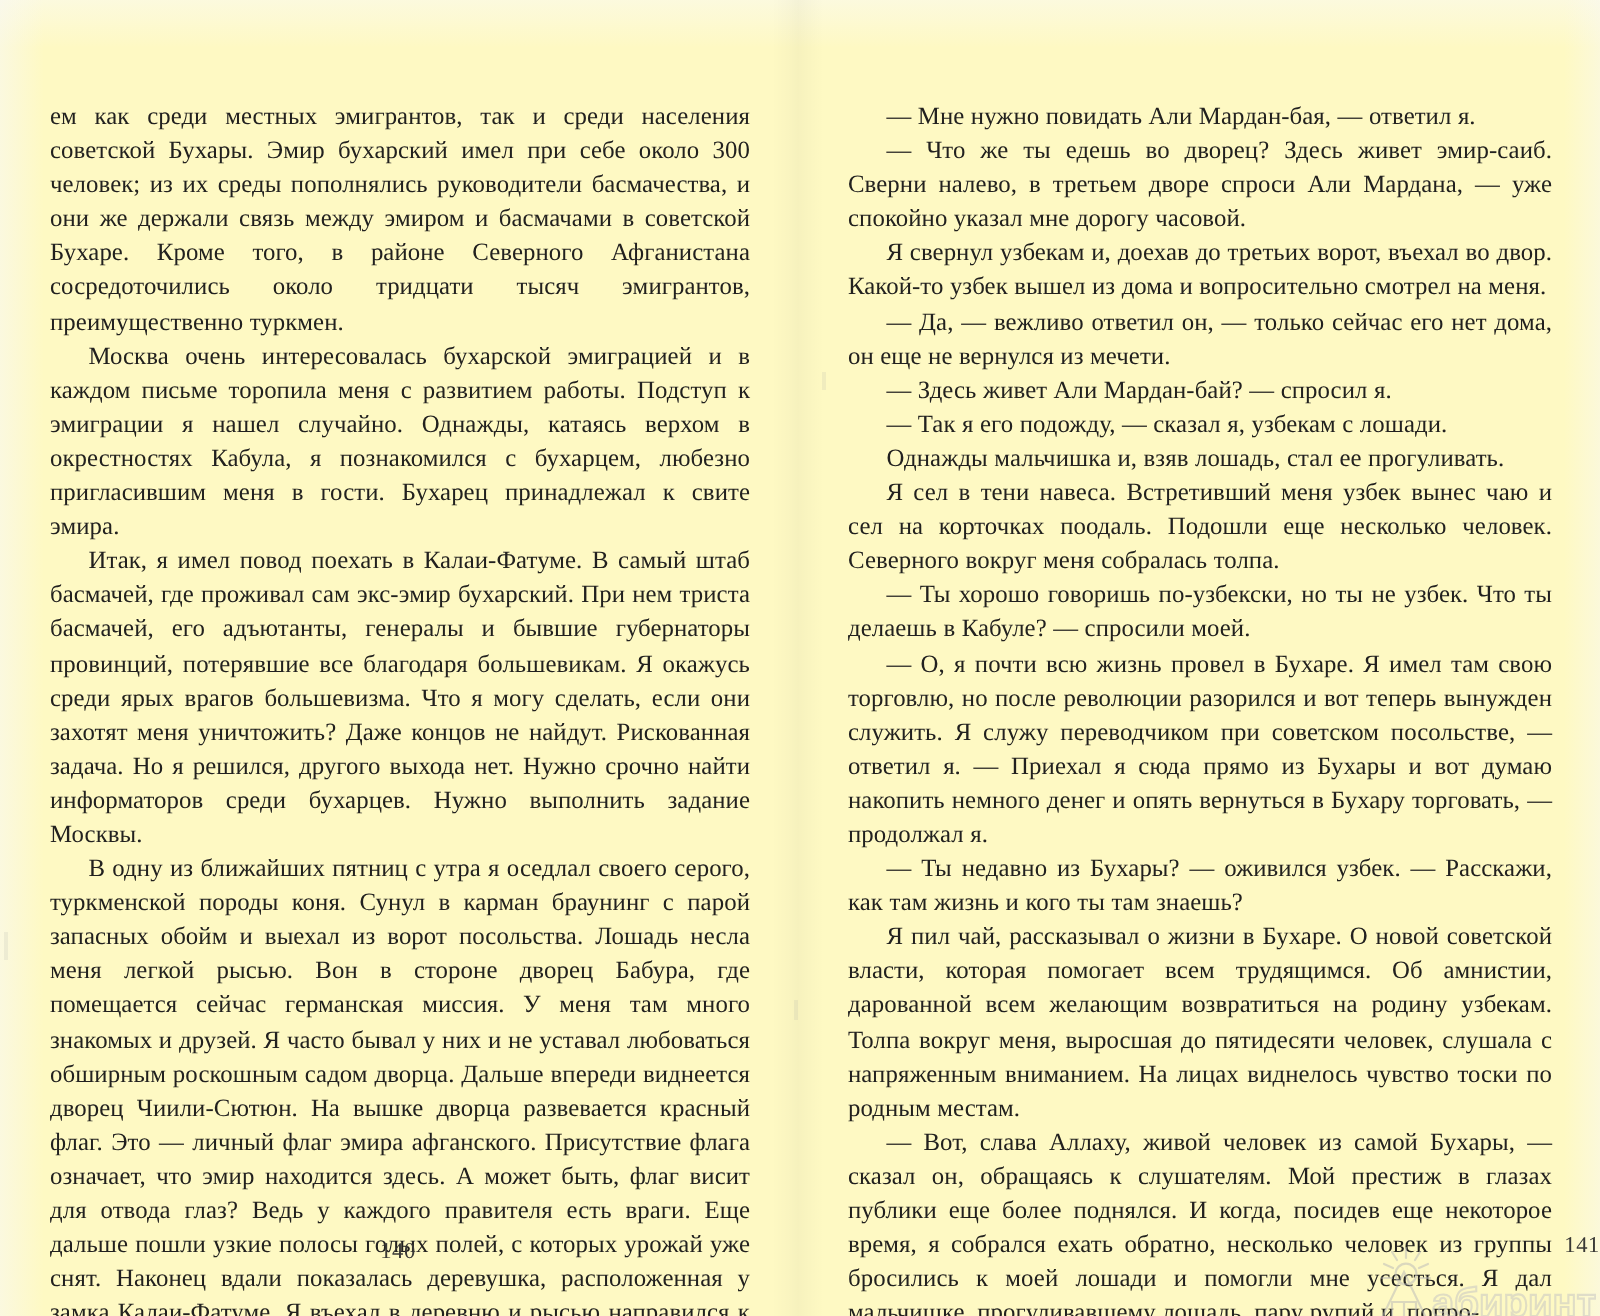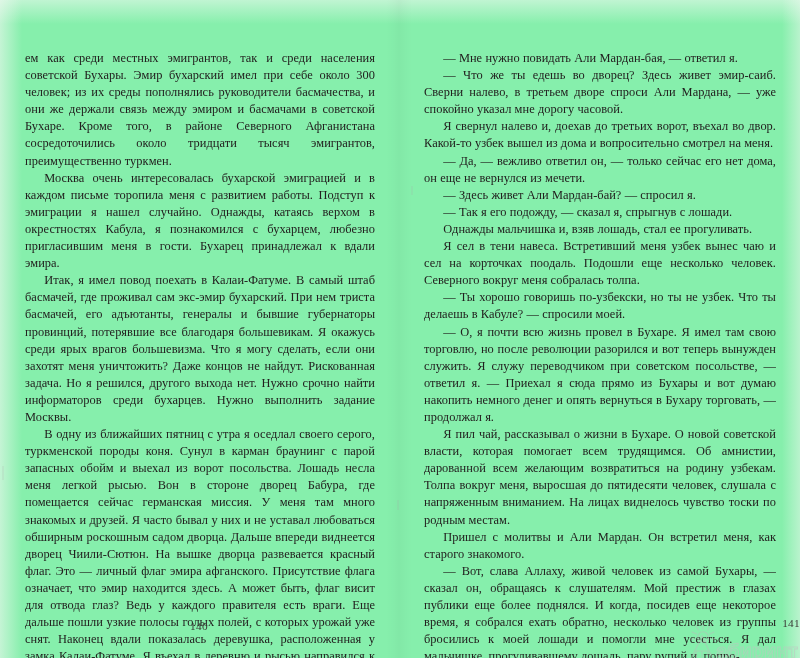--- a/index.html
+++ b/index.html
@@ -9,21 +9,21 @@
     background: #ffffff;
   }
   body {
     font-family: "Liberation Serif", "DejaVu Serif", serif;
   }
 
   .scan {
     position: relative;
     width: 800px;
     height: 658px;
-    background: #86efac;
+    background: #fef9c3;
     overflow: hidden;
   }
 
   
   .paper-tone {
     position: absolute;
     inset: 0;
     background:
       linear-gradient(to right,
         rgba(248,248,246,0.55) 0px,
@@ -118,44 +118,44 @@
 </head>
 <body>
 
 <div class="scan">
 
   <div class="paper-tone"></div>
 
   <div class="page page-left">
     <div class="textblock">
       <p class="para cont">ем как среди местных эмигрантов, так и среди населения советской Бухары. Эмир бухарский имел при себе около 300 человек; из их среды пополнялись руководители басмачества, и они же держали связь между эмиром и басмачами в советской Бухаре. Кроме того, в районе Северного Афганистана сосредоточились около тридцати тысяч эмигрантов, преимущественно туркмен.</p>
-      <p class="para">Москва очень интересовалась бухарской эмиграцией и в каждом письме торопила меня с развитием работы. Подступ к эмиграции я нашел случайно. Однажды, катаясь верхом в окрестностях Кабула, я познакомился с бухарцем, любезно пригласившим меня в гости. Бухарец принадлежал к вдали эмира.</p>
+      <p class="para">Москва очень интересовалась бухарской эмиграцией и в каждом письме торопила меня с развитием работы. Подступ к эмиграции я нашел случайно. Однажды, катаясь верхом в окрестностях Кабула, я познакомился с бухарцем, любезно пригласившим меня в гости. Бухарец принадлежал к свите эмира.</p>
       <p class="para">Итак, я имел повод поехать в Калаи-Фатуме. В самый штаб басмачей, где проживал сам экс-эмир бухарский. При нем триста басмачей, его адъютанты, генералы и бывшие губернаторы провинций, потерявшие все благодаря большевикам. Я окажусь среди ярых врагов большевизма. Что я могу сделать, если они захотят меня уничтожить? Даже концов не найдут. Рискованная задача. Но я решился, другого выхода нет. Нужно срочно найти информаторов среди бухарцев. Нужно выполнить задание Москвы.</p>
       <p class="para">В одну из ближайших пятниц с утра я оседлал своего серого, туркменской породы коня. Сунул в карман браунинг с парой запасных обойм и выехал из ворот посольства. Лошадь несла меня легкой рысью. Вон в стороне дворец Бабура, где помещается сейчас германская миссия. У меня там много знакомых и друзей. Я часто бывал у них и не уставал любоваться обширным роскошным садом дворца. Дальше впереди виднеется дворец Чиили-Сютюн. На вышке дворца развевается красный флаг. Это — личный флаг эмира афганского. Присутствие флага означает, что эмир находится здесь. А может быть, флаг висит для отвода глаз? Ведь у каждого правителя есть враги. Еще дальше пошли узкие полосы голых полей, с которых урожай уже снят. Наконец вдали показалась деревушка, расположенная у замка Калаи-Фатуме. Я въехал в деревню и рысью направился к воротам дворца.</p>
 
     </div>
     <div class="folio">140</div>
   </div>
 
   <div class="gutter"></div>
 
   <div class="page page-right">
     <div class="textblock">
       <p class="para">— Мне нужно повидать Али Мардан-бая, — ответил я.</p>
       <p class="para">— Что же ты едешь во дворец? Здесь живет эмир-саиб. Сверни налево, в третьем дворе спроси Али Мардана, — уже спокойно указал мне дорогу часовой.</p>
-      <p class="para">Я свернул налево и, доехав до третьих ворот, въехал во двор. Какой-то узбек вышел из дома и вопросительно смотрел на меня.</p>
+      <p class="para">Я свернул узбекам и, доехав до третьих ворот, въехал во двор. Какой-то узбек вышел из дома и вопросительно смотрел на меня.</p>
       <p class="para">— Да, — вежливо ответил он, — только сейчас его нет дома, он еще не вернулся из мечети.</p>
       <p class="para">— Здесь живет Али Мардан-бай? — спросил я.</p>
-      <p class="para">— Так я его подожду, — сказал я, спрыгнув с лошади.</p>
+      <p class="para">— Так я его подожду, — сказал я, узбекам с лошади.</p>
       <p class="para">Однажды мальчишка и, взяв лошадь, стал ее прогуливать.</p>
       <p class="para">Я сел в тени навеса. Встретивший меня узбек вынес чаю и сел на корточках поодаль. Подошли еще несколько человек. Северного вокруг меня собралась толпа.</p>
       <p class="para">— Ты хорошо говоришь по-узбекски, но ты не узбек. Что ты делаешь в Кабуле? — спросили моей.</p>
       <p class="para">— О, я почти всю жизнь провел в Бухаре. Я имел там свою торговлю, но после революции разорился и вот теперь вынужден служить. Я служу переводчиком при советском посольстве, — ответил я. — Приехал я сюда прямо из Бухары и вот думаю накопить немного денег и опять вернуться в Бухару торговать, — продолжал я.</p>
+      <p class="para">— Ты недавно из Бухары? — оживился узбек. — Расскажи, как там жизнь и кого ты там знаешь?</p>
       <p class="para">Я пил чай, рассказывал о жизни в Бухаре. О новой советской власти, которая помогает всем трудящимся. Об амнистии, дарованной всем желающим возвратиться на родину узбекам. Толпа вокруг меня, выросшая до пятидесяти человек, слушала с напряженным вниманием. На лицах виднелось чувство тоски по родным местам.</p>
-      <p class="para">Пришел с молитвы и Али Мардан. Он встретил меня, как старого знакомого.</p>
       <p class="para">— Вот, слава Аллаху, живой человек из самой Бухары, — сказал он, обращаясь к слушателям. Мой престиж в глазах публики еще более поднялся. И когда, посидев еще некоторое время, я собрался ехать обратно, несколько человек из группы бросились к моей лошади и помогли мне усесться. Я дал мальчишке, прогуливавшему лошадь, пару рупий и, попро-</p>
     </div>
     <div class="folio">141</div>
   </div>
 
   <div class="watermark">
     <svg viewBox="0 0 112 48" xmlns="http://www.w3.org/2000/svg">
       <g fill="none" stroke="#b9b9b9" stroke-width="1.1">
 
         <g stroke-linecap="round">

